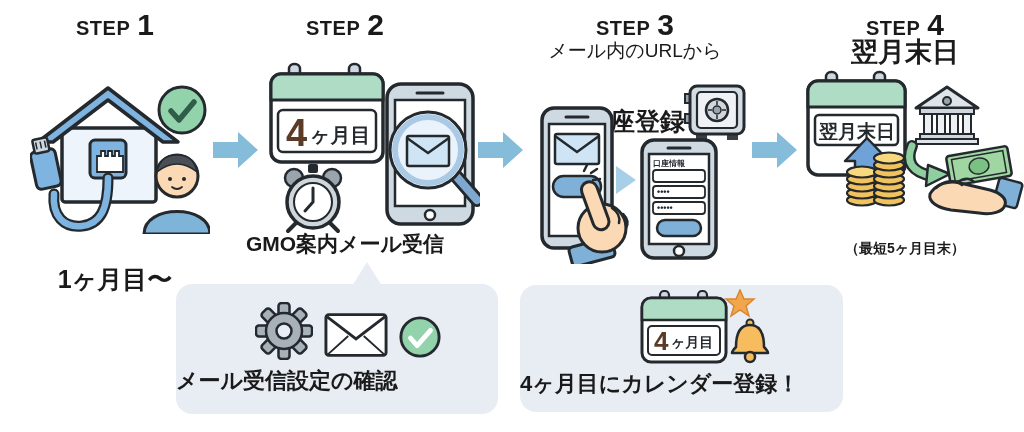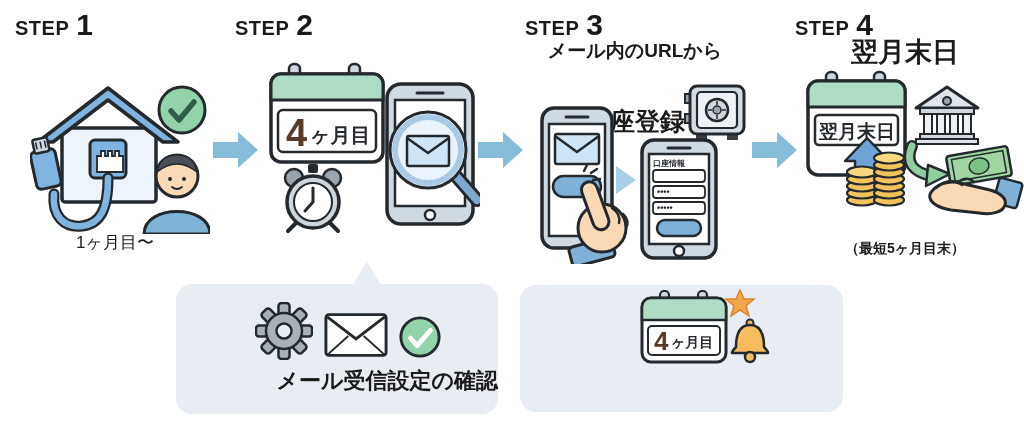--- a/index.html
+++ b/index.html
@@ -1,31 +1,31 @@
 <!DOCTYPE html>
 <html><head>
 <meta charset="utf-8">
 <style>
   html,body{margin:0;padding:0;background:#fff;}
   .canvas{position:relative;width:1024px;height:432px;background:#ffffff;overflow:hidden;
           font-family:"Liberation Sans","DejaVu Sans",sans-serif;color:#1a1a1a;}
   .abs{position:absolute;}
   .center{text-align:center;}
-  .step-head{display:flex;justify-content:flex-start;align-items:baseline;gap:7px;font-weight:800;}
+  .step-head{display:flex;justify-content:center;align-items:baseline;gap:7px;font-weight:800;}
   .step-head .lbl{font-size:20px;letter-spacing:.5px;}
   .step-head .num{font-size:30px;}
   .t-lg{font-size:27px;font-weight:800;line-height:1.05;}
-  .t-md{font-size:19px;font-weight:700;line-height:1.1;}
+  .t-md{font-size:19px;font-weight:400;line-height:1.1;}
   .t-md2{font-size:25px;font-weight:800;line-height:1.1;}
-  .cap{font-size:17px;font-weight:400;}
+  .cap{font-size:25px;font-weight:700;margin-top:32px;}
   .cap-b{font-size:21px;font-weight:800;}
   .cap24{font-size:24px;font-weight:800;}
   .cap18{font-size:14px;font-weight:700;}
   .note{background:#e8edf4;border-radius:16px;}
-  .note-txt{font-size:22px;font-weight:800;text-align:right;}
+  .note-txt{font-size:22px;font-weight:800;text-align:left;}
   .tri{width:0;height:0;border-left:15px solid transparent;border-right:15px solid transparent;
        border-bottom:24px solid #e8edf4;}
   svg text{font-family:"Liberation Sans","DejaVu Sans",sans-serif;}
 </style>
 </head>
 <body>
 
 <div class="canvas">
 
   <div class="abs step-head" style="left:15px;top:8px;width:200px;">
@@ -100,20 +100,21 @@
     </g>
     <g>
       <line x1="191" y1="114" x2="212" y2="138" stroke="#24292e" stroke-width="14" stroke-linecap="round"></line>
       <line x1="191" y1="114" x2="212" y2="138" stroke="#7fa8d0" stroke-width="8" stroke-linecap="round"></line>
       <circle cx="163" cy="88" r="38" fill="#ffffff" stroke="#24292e" stroke-width="3"></circle>
       <circle cx="163" cy="88" r="33" fill="#eaf3fb" stroke="#a9c9e4" stroke-width="6"></circle>
       <rect x="142" y="74" width="42" height="30" rx="2" fill="#cfe4f5" stroke="#24292e" stroke-width="2.5"></rect>
       <path d="M142,76 l21,15 l21,-15" fill="none" stroke="#24292e" stroke-width="2.5"></path>
     </g>
   </svg>
+  <div class="abs center cap-b" style="left:235px;top:230px;width:220px;">GMO案内メール受信</div>
 
   <svg class="abs" style="left:478px;top:131px;" width="46" height="38" viewBox="0 0 46 38">
     <polygon points="0,11 25,11 25,1 45,19 25,37 25,27 0,27" fill="#85bcd9"></polygon>
   </svg>
 
   <div class="abs step-head" style="left:525px;top:8px;width:220px;">
     <span class="lbl">STEP</span>
     <span class="num">3</span>
   </div>
   <div class="abs center t-md" style="left:515px;top:41px;width:240px;">メール内のURLから</div>
@@ -266,15 +267,16 @@
         <text x="14" y="61" font-size="26" font-weight="bold" fill="#5b3a26">4</text>
         <text x="31" y="58" font-size="14" font-weight="bold" fill="#24292e">ヶ月目</text>
         <polygon points="100,1 104,10 114,10 106,17 109,27 100,21 91,27 94,17 86,10 96,10" fill="#f2a64b" stroke="#d9862e" stroke-width="1.5"></polygon>
       </g>
       <g>
         <circle cx="110" cy="34" r="3.5" fill="#f6bc5e" stroke="#24292e" stroke-width="2"></circle>
         <path d="M96,58 q0,-22 14,-22 q14,0 14,22 q4,4 4,6 h-36 q0,-2 4,-6 z" fill="#f6bc5e" stroke="#24292e" stroke-width="2.5" stroke-linejoin="round"></path>
         <circle cx="110" cy="68" r="5" fill="#f6bc5e" stroke="#24292e" stroke-width="2.5"></circle>
       </g>
     </svg>
+    <div class="abs note-txt" style="left:0;top:84px;width:323px;">4ヶ月目にカレンダー登録！</div>
   </div>
 
 </div>
 
 </body></html>

